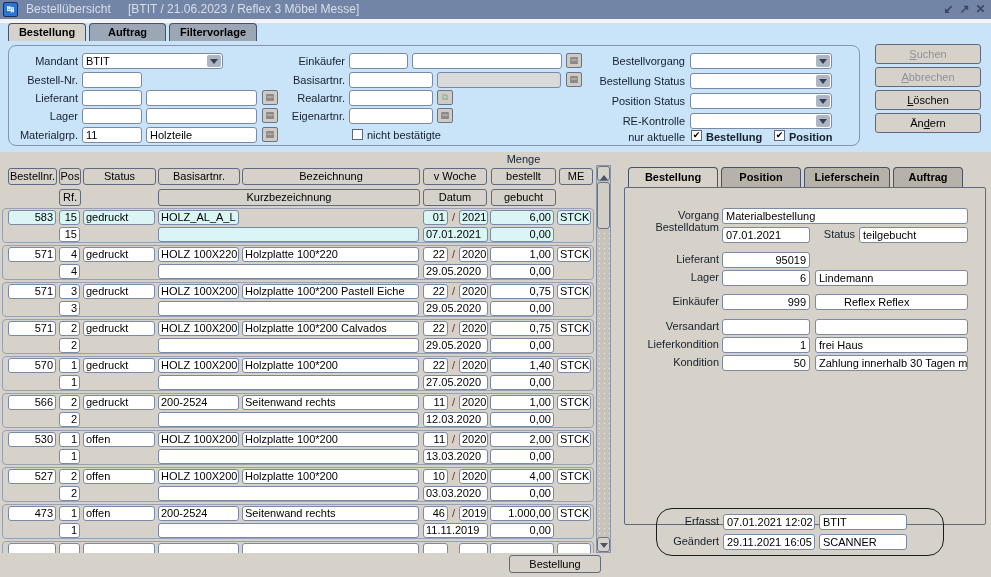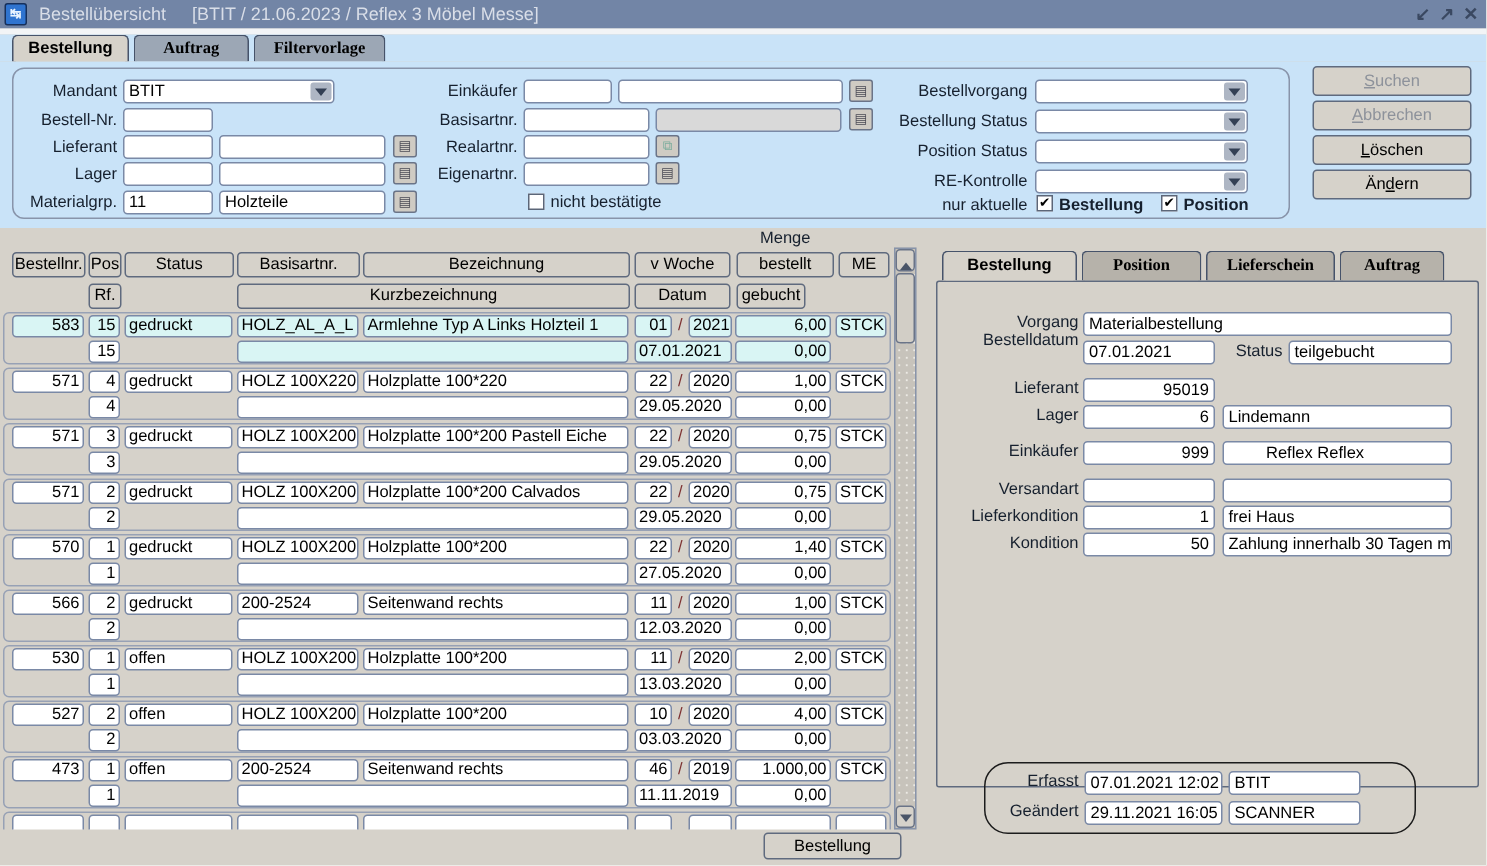--- a/index.html
+++ b/index.html
@@ -16,21 +16,21 @@
   .title-ctx{position:absolute;left:128px;top:2px;font-size:12px;color:#d9dee8;}
   .win-controls{position:absolute;right:3px;top:1px;display:flex;gap:1px;}
   .win-btn{width:15px;height:16px;text-align:center;line-height:16px;color:#3a4861;
            font-size:12px;font-weight:bold;cursor:default;}
 
   
   .topstrip{position:absolute;left:0;top:19px;width:991px;height:4px;background:#f2f4f6;}
   .tabarea{position:absolute;left:0;top:23px;width:991px;height:18px;background:#c9e3f8;}
   .tab{position:absolute;box-sizing:border-box;border:1px solid #46536a;border-bottom:none;
        border-radius:4px 4px 0 0;text-align:center;font-weight:bold;font-size:11px;}
-  .tab.inactive{background:#9ca7b5;font-family:Liberation Serif, serif;}
+  .tab.inactive{background:#9ca7b5;}
   .tab.active{background:#d6d2ca;z-index:3;}
   .tab-top{top:23px;height:18px;line-height:17px;}
   .tab-det{top:167px;height:20px;line-height:19px;}
   .tab-det.inactive{background:#b6b2aa;}
 
   
   .filter-panel{position:absolute;left:0;top:41px;width:991px;height:111px;background:#c9e3f8;}
   .filter-frame{position:absolute;left:8px;top:45px;width:852px;height:101px;
                 border:1px solid #8894aa;border-radius:8px;box-sizing:border-box;}
   .flabel{position:absolute;height:14px;text-align:right;color:#16202e;white-space:nowrap;}
@@ -199,29 +199,28 @@
   <div class="hbox" style="left:59px;top:168px;width:22px;">Pos</div>
   <div class="hbox" style="left:83px;top:168px;width:73px;">Status</div>
   <div class="hbox" style="left:158px;top:168px;width:82px;">Basisartnr.</div>
   <div class="hbox" style="left:242px;top:168px;width:178px;">Bezeichnung</div>
   <div class="hbox" style="left:423px;top:168px;width:64px;">v Woche</div>
   <div class="hbox" style="left:491px;top:168px;width:65px;">bestellt</div>
   <div class="hbox" style="left:559px;top:168px;width:34px;">ME</div>
   <div class="hbox" style="left:59px;top:189px;width:22px;">Rf.</div>
   <div class="hbox" style="left:158px;top:189px;width:262px;">Kurzbezeichnung</div>
   <div class="hbox" style="left:423px;top:189px;width:64px;">Datum</div>
-  <div class="hbox" style="left:491px;top:189px;width:46px;">gebucht</div>
+  <div class="hbox" style="left:491px;top:189px;width:65px;">gebucht</div>
 
   <div class="table-body">
     <div class="rec selected">
       <span class="cf rowA c-bestellnr hl">583</span>
       <span class="cf rowA c-pos hl">15</span>
       <span class="cf rowA c-status hl">gedruckt</span>
       <span class="cf rowA c-basis hl">HOLZ_AL_A_L</span>
-      <span class="cf rowA c-bez hl">Armlehne Typ A Links Holzteil 1</span>
       <span class="cf rowA c-woche hl">01</span>
       <span class="cf rowA c-slash">/</span>
       <span class="cf rowA c-jahr hl">2021</span>
       <span class="cf rowA c-best hl">6,00</span>
       <span class="cf rowA c-me hl">STCK</span>
       <span class="cf rowB c-rf">15</span>
       <span class="cf rowB c-kurz hl"></span>
       <span class="cf rowB c-datum hl">07.01.2021</span>
       <span class="cf rowB c-gebucht hl">0,00</span>
     </div>

